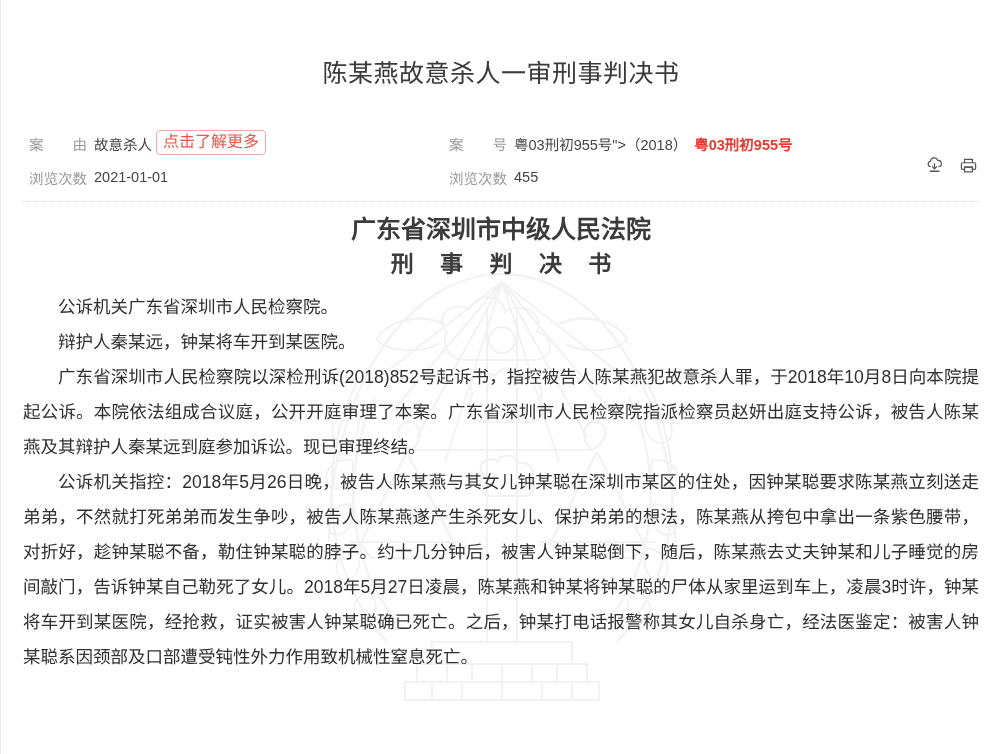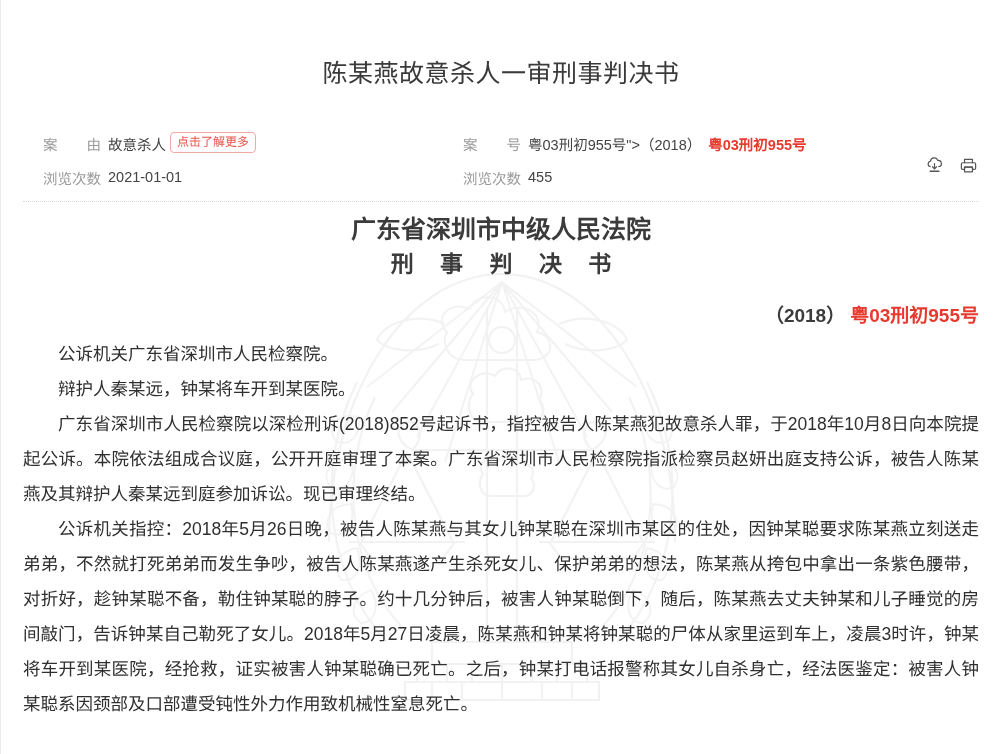--- a/index.html
+++ b/index.html
@@ -50,21 +50,21 @@
     font-size: 25px;
     font-weight: normal;
     color: #3a3a3a;
     letter-spacing: 0.5px;
     z-index: 2;
   }
 
   
   .meta {
     position: absolute;
-    left: 16px;
+    left: 2px;
     top: 131px;
     width: 888px;
     z-index: 3;
   }
   .meta-row {
     position: relative;
     height: 34px;
   }
   .meta-col-left {
     position: absolute;
@@ -99,21 +99,21 @@
     white-space: pre;
     font-weight: bold;
     margin-left: 7px;
   }
   .badge-more {
     display: inline-block;
     margin-left: 4px;
     border: 1px solid #f3a9a4;
     border-radius: 4px;
     color: #e8564c;
-    font-size: 12px;
+    font-size: 16px;
     line-height: 1;
     padding: 3px 6px 4px 6px;
     background: #fffdfd;
     white-space: nowrap;
     position: relative;
     top: -1px;
   }
 
   
   .actions {
@@ -321,23 +321,20 @@
       </svg>
     </span>
   </div>
 
   <div class="divider"></div>
 
   <div class="doc">
     <div class="court-name">广东省深圳市中级人民法院</div>
     <div class="doc-kind">刑 事 判 决 书</div>
 
-    <div class="case-no-line">
-      <span>（2018）</span><span class="cn-red">粤03刑初955号</span>
-    </div>
 
     <div class="body-text">
       <p>公诉机关广东省深圳市人民检察院。</p>
       <p>辩护人秦某远，钟某将车开到某医院。</p>
       <p>广东省深圳市人民检察院以深检刑诉(2018)852号起诉书，指控被告人陈某燕犯故意杀人罪，于2018年10月8日向本院提起公诉。本院依法组成合议庭，公开开庭审理了本案。广东省深圳市人民检察院指派检察员赵妍出庭支持公诉，被告人陈某燕及其辩护人秦某远到庭参加诉讼。现已审理终结。</p>
       <p>公诉机关指控：2018年5月26日晚，被告人陈某燕与其女儿钟某聪在深圳市某区的住处，因钟某聪要求陈某燕立刻送走弟弟，不然就打死弟弟而发生争吵，被告人陈某燕遂产生杀死女儿、保护弟弟的想法，陈某燕从挎包中拿出一条紫色腰带，对折好，趁钟某聪不备，勒住钟某聪的脖子。约十几分钟后，被害人钟某聪倒下，随后，陈某燕去丈夫钟某和儿子睡觉的房间敲门，告诉钟某自己勒死了女儿。2018年5月27日凌晨，陈某燕和钟某将钟某聪的尸体从家里运到车上，凌晨3时许，钟某将车开到某医院，经抢救，证实被害人钟某聪确已死亡。之后，钟某打电话报警称其女儿自杀身亡，经法医鉴定：被害人钟某聪系因颈部及口部遭受钝性外力作用致机械性窒息死亡。</p>
     </div>
   </div>
 
 </div>

